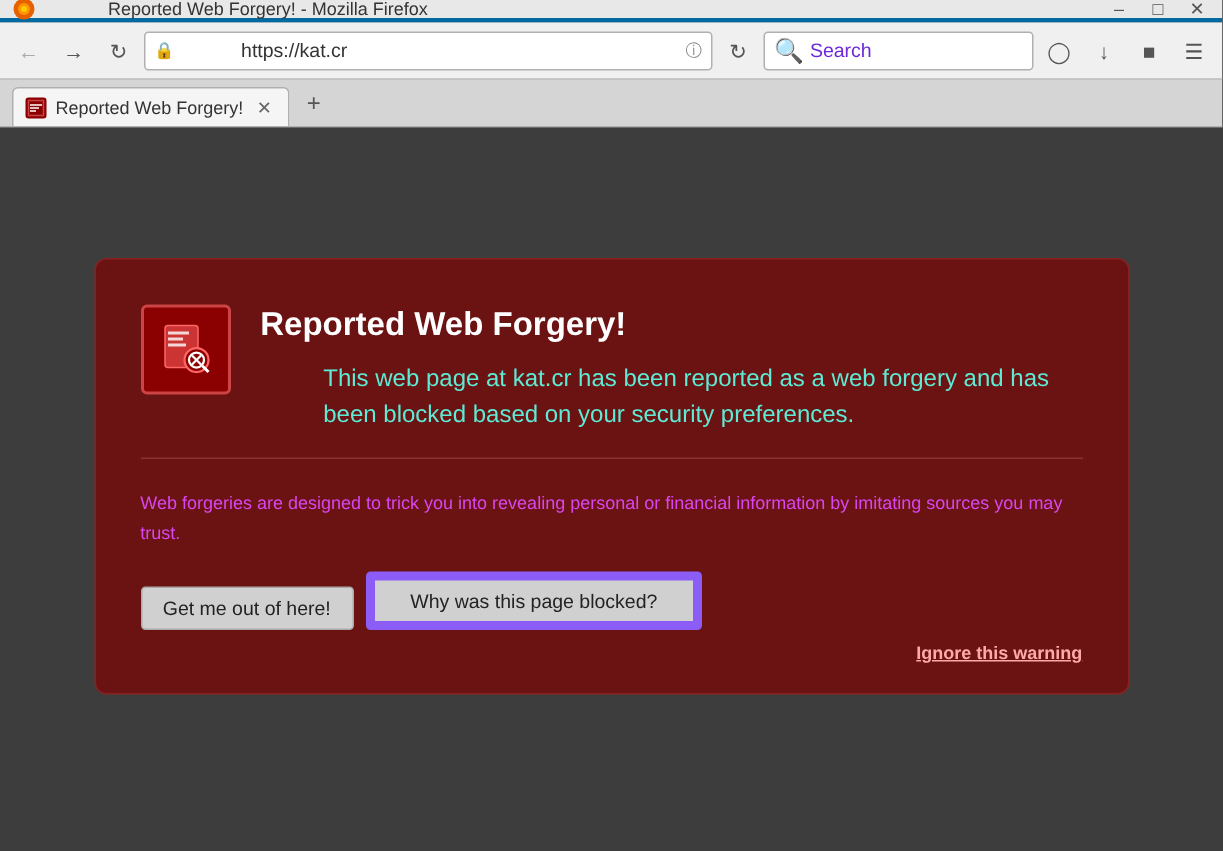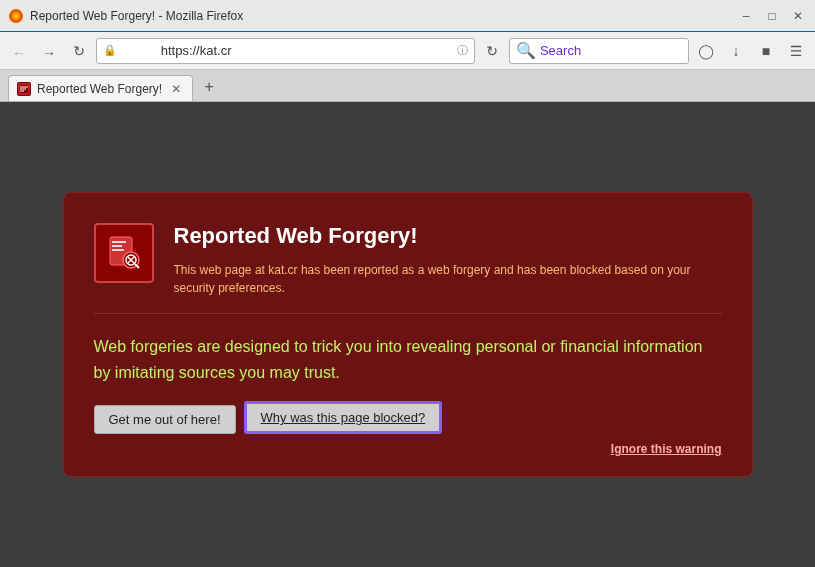--- a/index.html
+++ b/index.html
@@ -7,25 +7,26 @@
       width: 815px;
       height: 567px;
       font-family: Arial, sans-serif;
       background: #3d3d3d;
       overflow: hidden;
     }
 
     
     .titlebar {
       background: #e8e8e8;
-      height: 32px;
+      height: 15px;
       display: flex;
       align-items: center;
       padding: 0 8px;
-      border-bottom: 1px solid #0369a1;
+      border-bottom: 3px solid #0369a1;
+      gap: 42px;
     }
     .titlebar-icon {
       width: 16px;
       height: 16px;
       margin-right: 6px;
       display: flex;
       align-items: center;
       justify-content: center;
     }
     .titlebar-title {
@@ -248,33 +249,34 @@
     }
 
     .warning-title {
       font-size: 22px;
       font-weight: bold;
       color: white;
       margin-bottom: 12px;
     }
 
     .warning-desc {
-      font-size: 12px;
+      font-size: 16px;
       line-height: 1.5;
-      color: #fdba74;
+      color: #5eead4;
+      margin-left: 42px;
     }
 
     .warning-body {
       padding-top: 4px;
     }
 
     .warning-info {
-      font-size: 16px;
+      font-size: 12px;
       line-height: 1.6;
-      color: #bef264;
+      color: #d946ef;
       margin-bottom: 8px;
     }
 
     .warning-actions {
       display: flex;
       align-items: flex-end;
       gap: 8px;
       margin-top: 16px;
       margin-bottom: 8px;
     }
@@ -285,26 +287,25 @@
       border: 1px solid #aaa;
       border-radius: 3px;
       padding: 6px 14px;
       font-size: 13px;
       cursor: pointer;
     }
 
     .btn-secondary {
       background: #d0d0d0;
       color: #222;
-      border: 3px solid #8b5cf6;
-      border-radius: 3px;
-      padding: 6px 14px;
+      border: 6px solid #8b5cf6;
+      border-radius: 3px;
+      padding: 6px 24px;
       font-size: 13px;
       cursor: pointer;
-      text-decoration: underline;
     }
 
     .ignore-link {
       display: flex;
       justify-content: flex-end;
       margin-top: 8px;
       font-weight: bold;
     }
 
     .ignore-link a {

